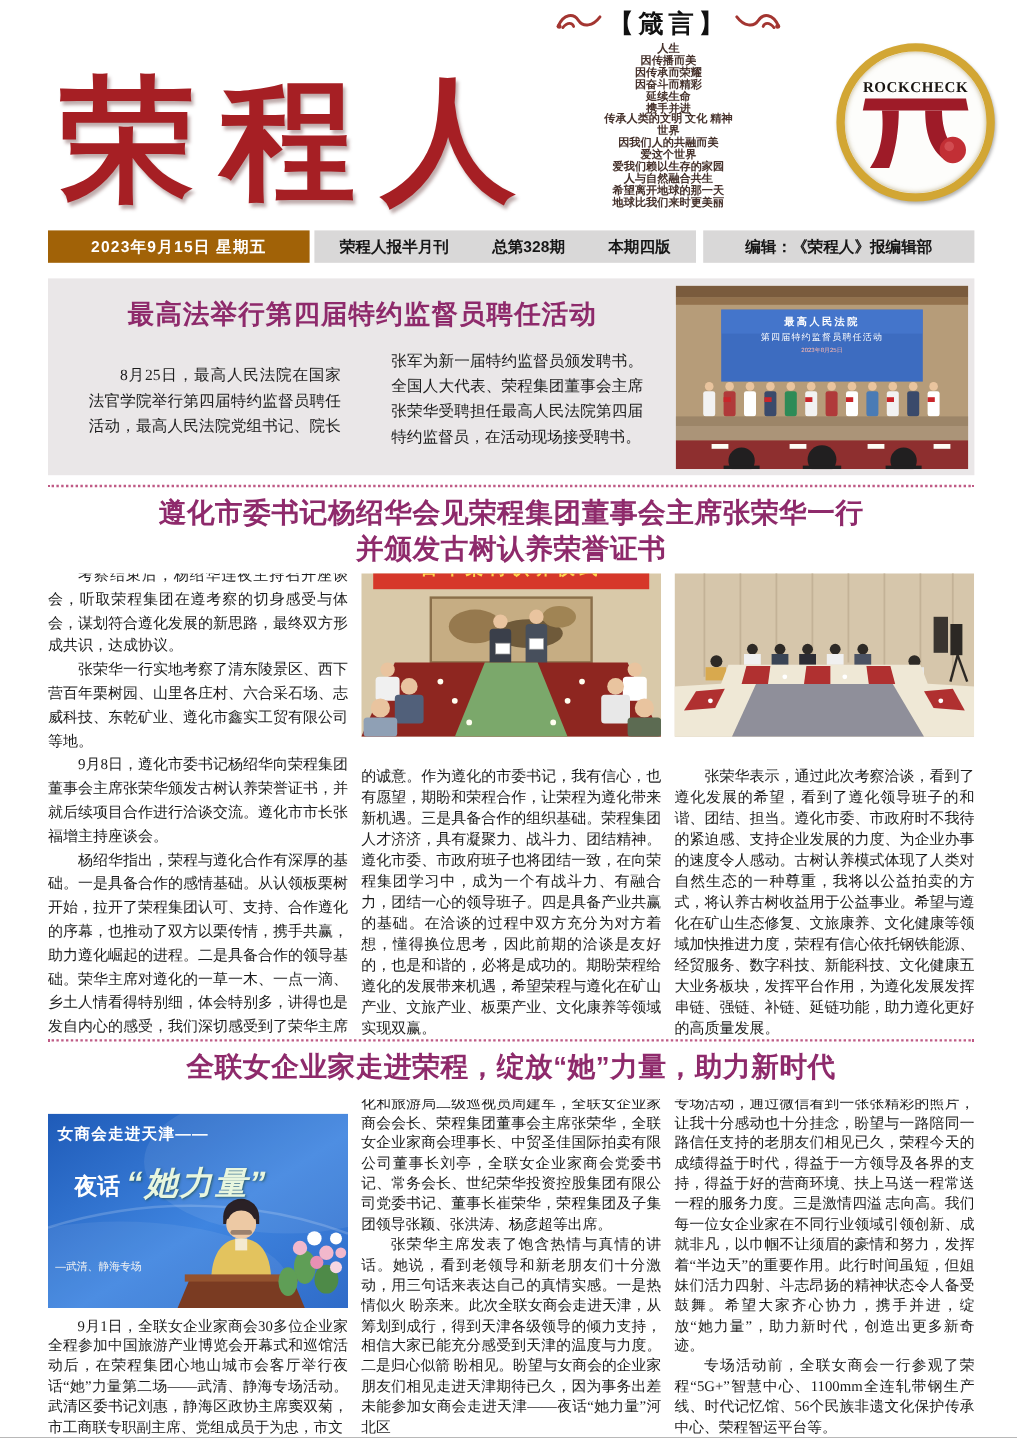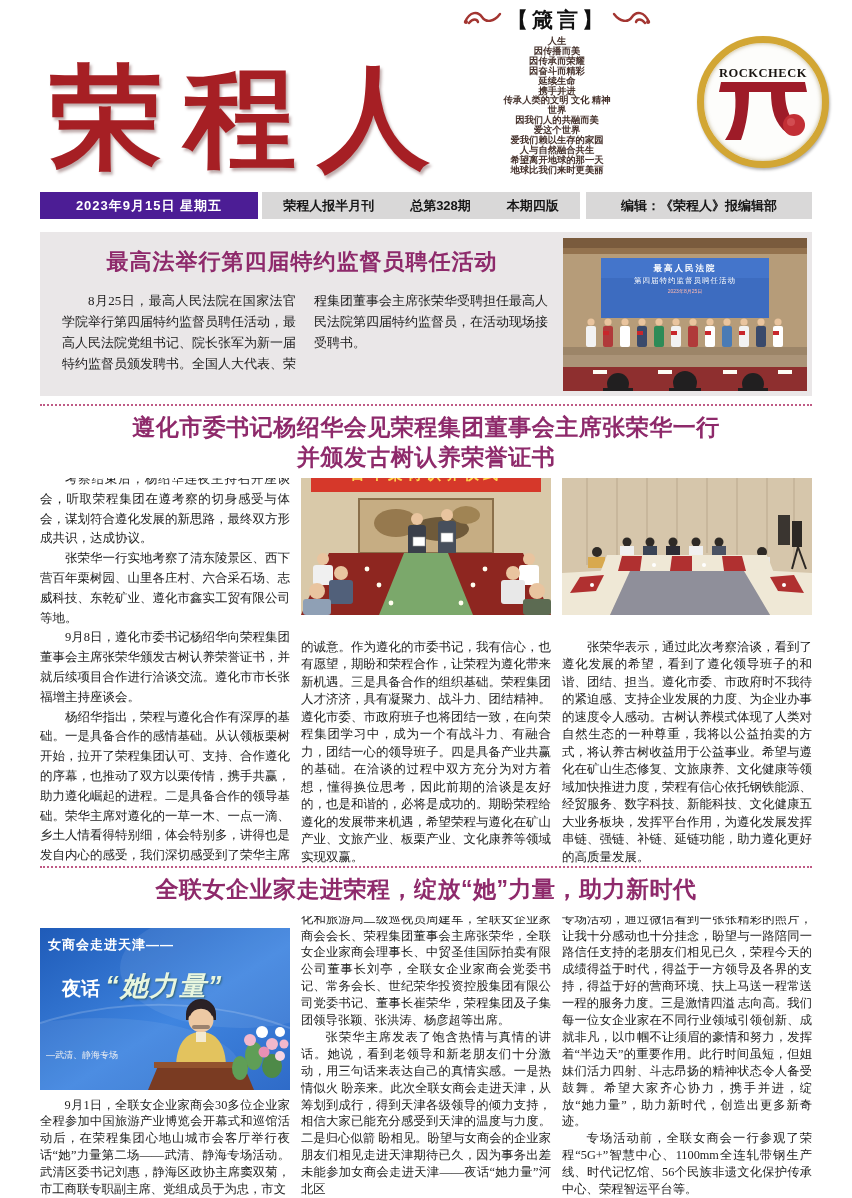--- a/index.html
+++ b/index.html
@@ -24,31 +24,31 @@
   .logo-ring{position:absolute;inset:0;border-radius:50%;border:7px solid #d2a634;
         background:#fdfdfb;box-shadow:inset 0 0 4px rgba(120,90,10,.5),1px 2px 3px rgba(0,0,0,.3);}
   .logo-brand{position:absolute;left:0;top:30px;width:100%;text-align:center;
         font-family:"Liberation Serif",serif;font-weight:bold;font-size:12.5px;color:#181410;
         letter-spacing:.5px;}
   .logo-pi{position:absolute;left:0;top:0;width:132px;height:132px;}
   
   .date-bar{position:absolute;left:40px;top:192px;width:772px;height:27px;display:flex;
         font-family:"Liberation Sans","DejaVu Sans",sans-serif;font-size:13px;}
   .seg{display:flex;align-items:center;justify-content:center;}
-  .seg-date{width:218px;background:#4c1d95;color:#fff;font-weight:bold;letter-spacing:1px;}
+  .seg-date{width:218px;background:#a16207;color:#fff;font-weight:bold;letter-spacing:1px;}
   .seg-info{flex:1;background:#d9d8d8;color:#161616;font-weight:bold;gap:36px;margin-left:4px;}
   .seg-editor{width:226px;background:#d9d8d8;color:#161616;font-weight:bold;margin-left:6px;}
   
   .a1-box{position:absolute;left:40px;top:232px;width:772px;height:164px;background:#eae7e8;}
   .a1-head{position:absolute;left:14px;top:15px;width:496px;text-align:center;
         font-family:"Liberation Sans","DejaVu Sans",sans-serif;font-weight:bold;
         font-size:22px;color:#8e2a6b;letter-spacing:1px;}
   .a1-body{position:absolute;left:22px;top:58px;width:486px;column-count:2;column-gap:18px;
         font-size:13px;line-height:21px;text-align:justify;}
-  .a1-body p{margin:0;}
+  .a1-body p{margin:12px;}
   .photo{position:absolute;overflow:hidden;}
   .photo svg{display:block;}
   .photo1{left:523px;top:6px;width:244px;height:153px;}
   .p1-screen{position:absolute;left:40px;top:25px;width:164px;text-align:center;color:#fff;
         font-family:"Liberation Sans",sans-serif;}
   .p1-s1{font-size:8.5px;font-weight:bold;letter-spacing:2px;}
   .p1-s2{font-size:7.5px;letter-spacing:1px;margin-top:1px;}
   .p1-s3{font-size:5px;color:#ffb9b0;margin-top:2px;}
   
   .divider{position:absolute;left:40px;width:772px;border-top:2px dotted #bf5a85;}

